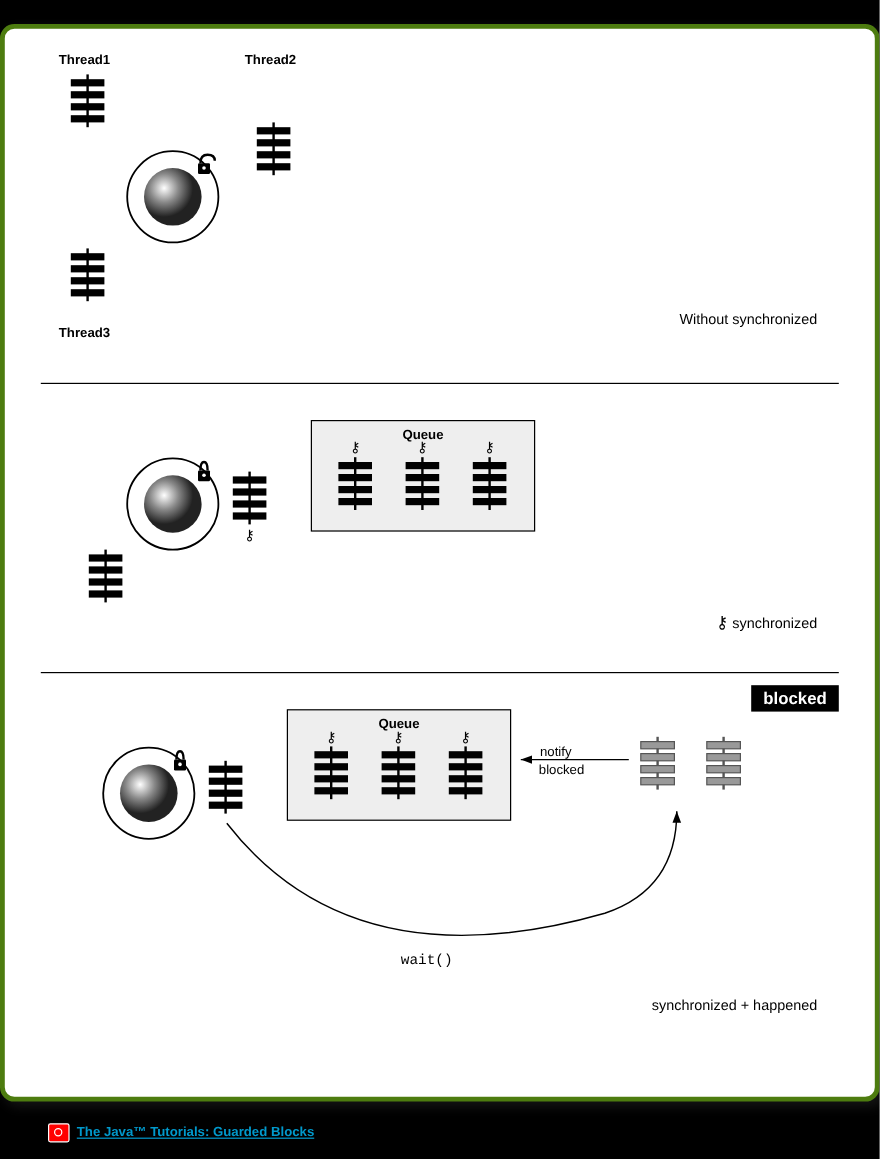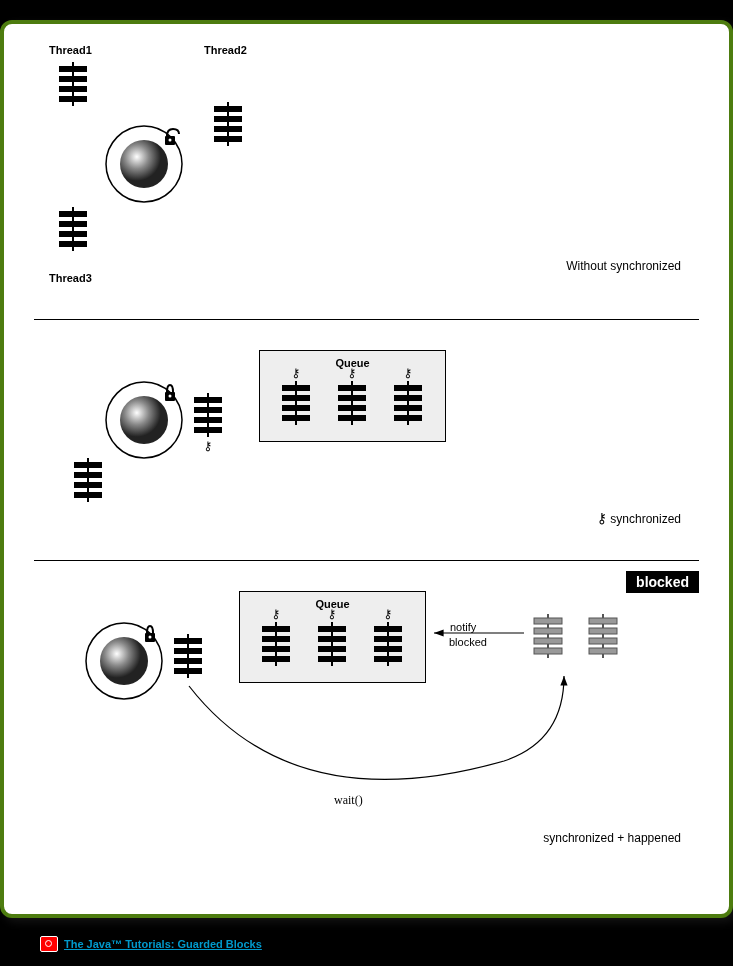--- a/index.html
+++ b/index.html
@@ -114,21 +114,21 @@
     <div class="queue-title">Queue</div>
     <svg width="165" height="60" style="position:static">
       <use href="#stackkey" x="12" y="10"></use>
       <use href="#stackkey" x="68" y="10"></use>
       <use href="#stackkey" x="124" y="10"></use>
     </svg>
   </div>
   <span class="blocked-label" style="right:0;top:10px">blocked</span>
   <span class="label" style="left:416px;top:60px;font-weight:normal">notify</span>
   <span class="label" style="left:415px;top:75px;font-weight:normal">blocked</span>
-  <span class="label" style="left:300px;top:232px;font-weight:normal;font-family:Liberation Serif, serif;font-size:12px">wait()</span>
+  <span class="label" style="left:300px;top:232px;font-weight:normal;font-family:Liberation Mono, monospace;font-size:12px">wait()</span>
   <span class="caption" style="top:270px">synchronized + happened</span>
   <svg width="640" height="280">
     <use href="#monitor" x="90" y="100"></use>
     <use href="#lock-closed" x="116" y="72"></use>
     <use href="#stack" x="140" y="75"></use>
 
     <use href="#stackgray" x="500" y="55"></use>
     <use href="#stackgray" x="555" y="55"></use>
 
     <line x1="490" y1="72" x2="400" y2="72" stroke="#000" stroke-width="1.2" marker-end="url(#arr)"></line>

